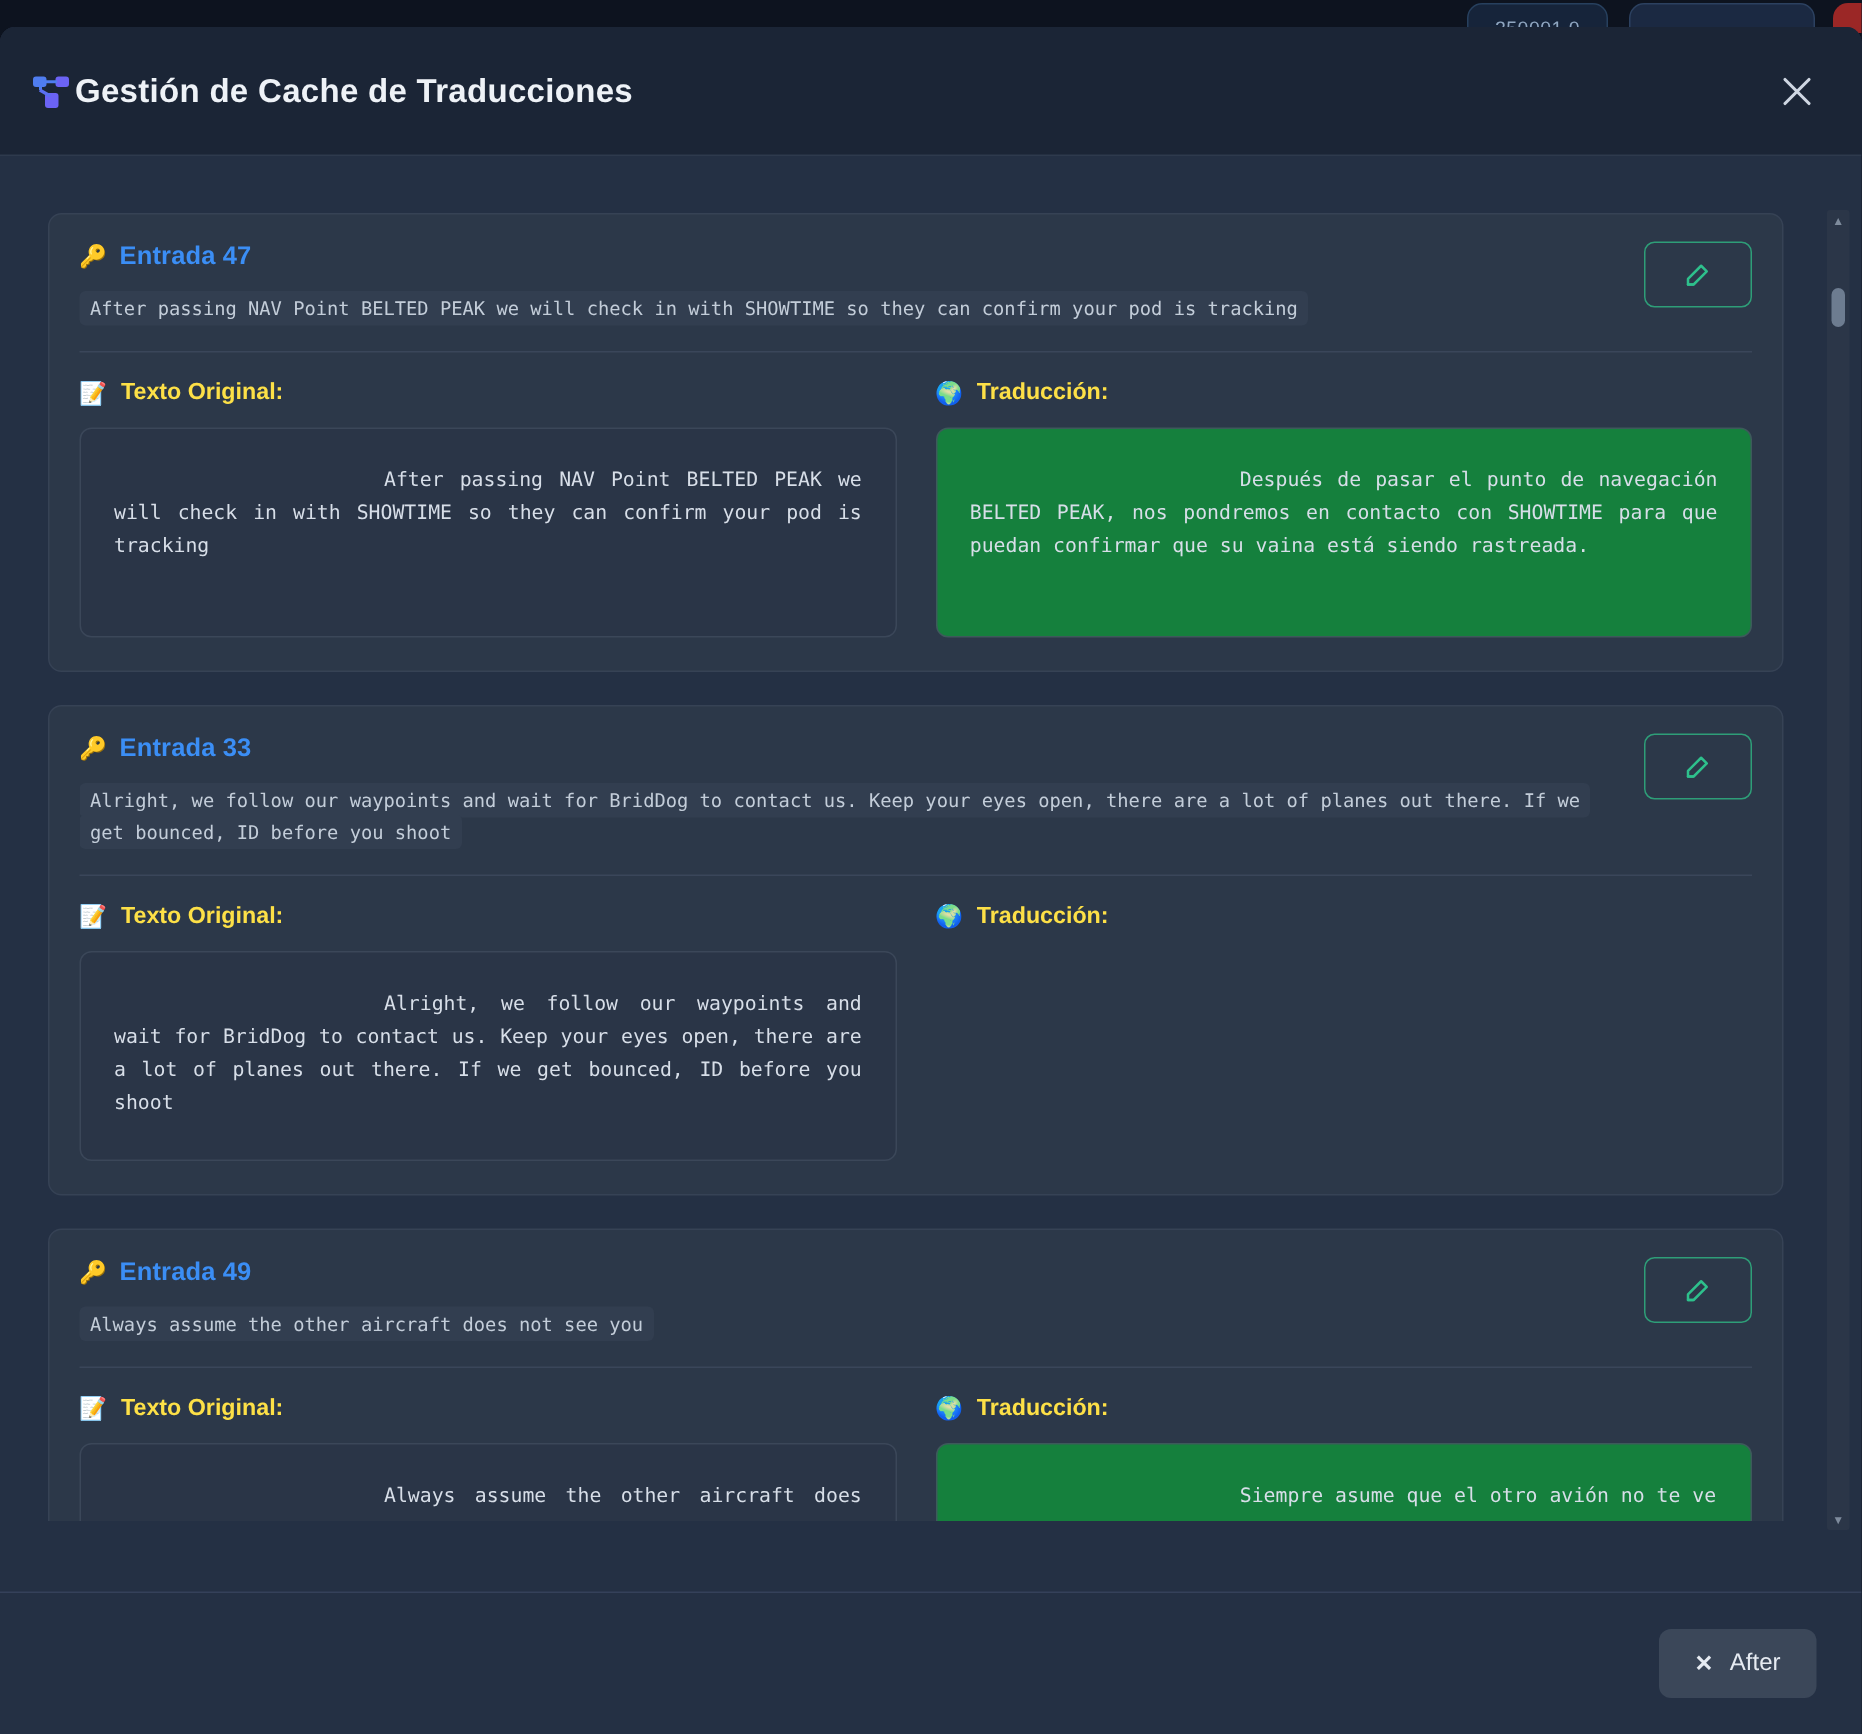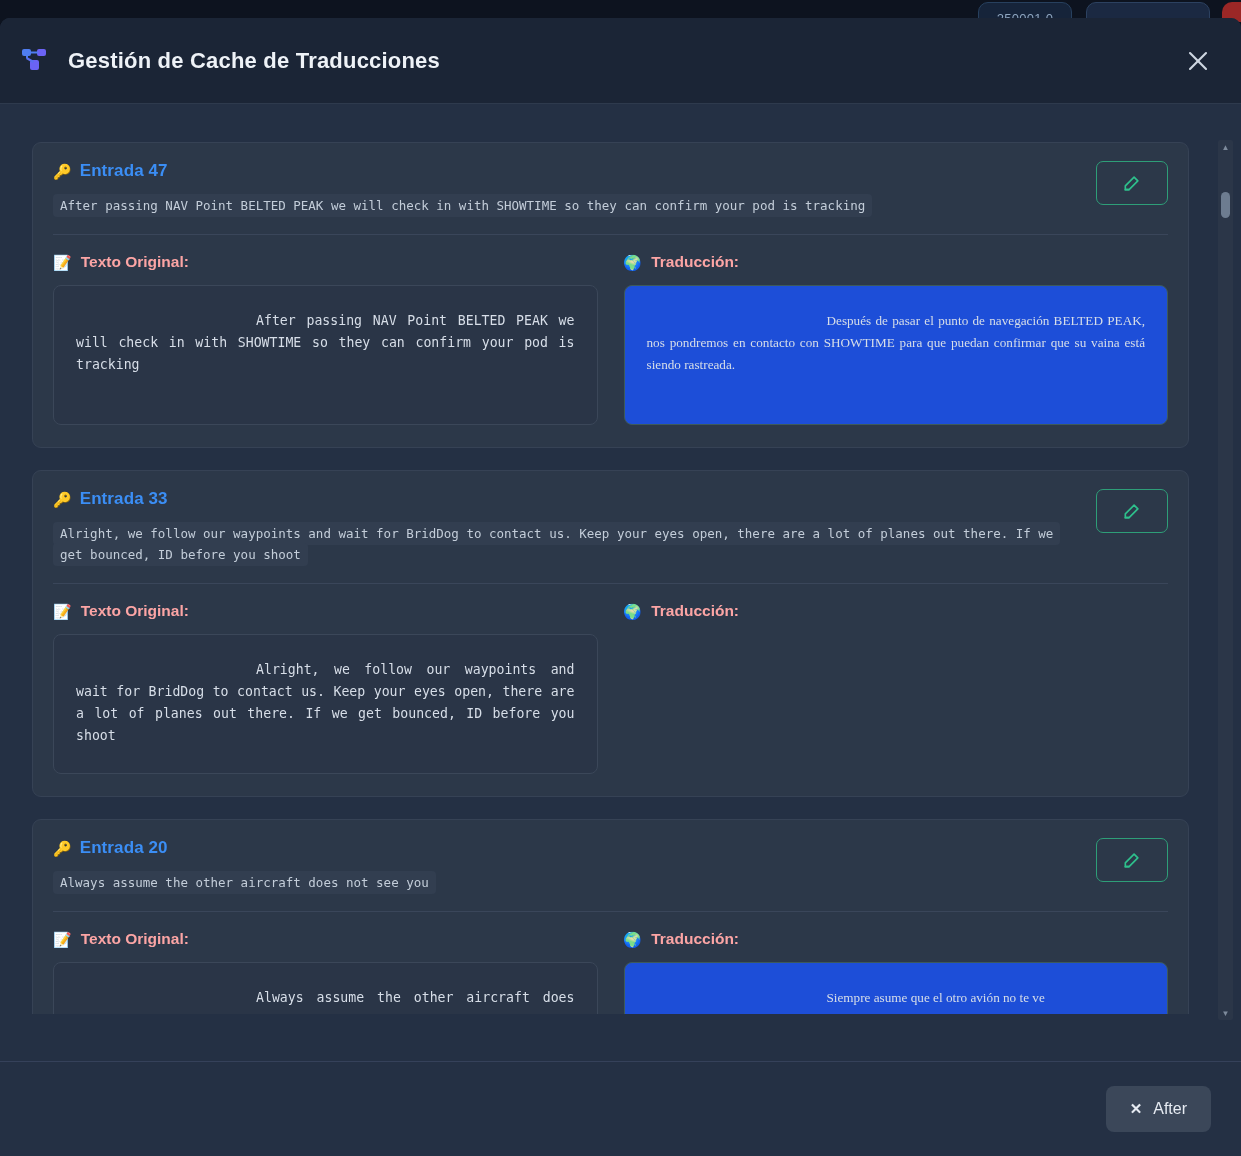--- a/index.html
+++ b/index.html
@@ -64,22 +64,22 @@
     height: 86px;
     flex: 0 0 86px;
     background: #1b2536;
     border-bottom: 1px solid #2e3a4d;
     display: flex;
     align-items: center;
     padding: 0 26px 0 22px;
   }
   .title-wrap {
     display: flex;
-    align-items: flex-start;
-    gap: 20px;
+    align-items: flex-end;
+    gap: 2px;
     flex: 1;
   }
   .sitemap-icon { width: 26px; height: 24px; display: block; }
   .modal-title {
     font-size: 22px;
     font-weight: bold;
     color: #eef2f7;
     letter-spacing: .2px;
   }
   .close-x {
@@ -178,44 +178,43 @@
   .col { flex: 1 1 0; min-width: 0; }
 
   .col-label {
     display: flex;
     align-items: center;
     gap: 9px;
     margin-bottom: 14px;
   }
   .col-label-emoji { font-size: 15px; line-height: 1; }
   .col-label-text {
-    color: #fca5a5;
+    color: #fde047;
     font-size: 15.5px;
     font-weight: bold;
   }
 
   .text-box {
     border-radius: 8px;
     padding: 24px 22px 26px 22px;
     font-family: "DejaVu Sans Mono", monospace;
     font-size: 13.2px;
     line-height: 22px;
     color: #d7dee8;
     text-align: justify;
     text-indent: 180px;
     min-height: 140px;
   }
   .box-original {
     background: #2a3547;
     border: 1px solid #3b4759;
   }
   .box-translation {
-    background: #1d4ed8;
+    background: #15803d;
     border: 1px solid #3d5a5b;
-    font-family: Liberation Serif, serif;
   }
 
   
   .scrollbar {
     position: absolute;
     top: 36px; right: 8px;
     width: 15px;
     height: 880px;
     background: #2b3purple;
     background: #2b3648;
@@ -377,21 +376,21 @@
             </div>
           </div>
         </div>
       </div>
 
       <div class="entry-card">
         <div class="entry-head">
           <div class="entry-head-left">
             <div class="entry-title">
               <span class="key-icon">🔑</span>
-              <span class="entry-title-text">Entrada 20</span>
+              <span class="entry-title-text">Entrada 49</span>
             </div>
             <div class="entry-key-wrap">
               <span class="entry-key">Always assume the other aircraft does not see you</span>
             </div>
           </div>
         </div>
         <div class="edit-btn">
           <span>
             <svg width="20" height="20" viewBox="0 0 24 24" fill="none" stroke="#2ec08c" stroke-width="2" stroke-linecap="round" stroke-linejoin="round">
               <path d="M4 15.5V20h4.5L19 9.5 14.5 5 4 15.5z"></path>

